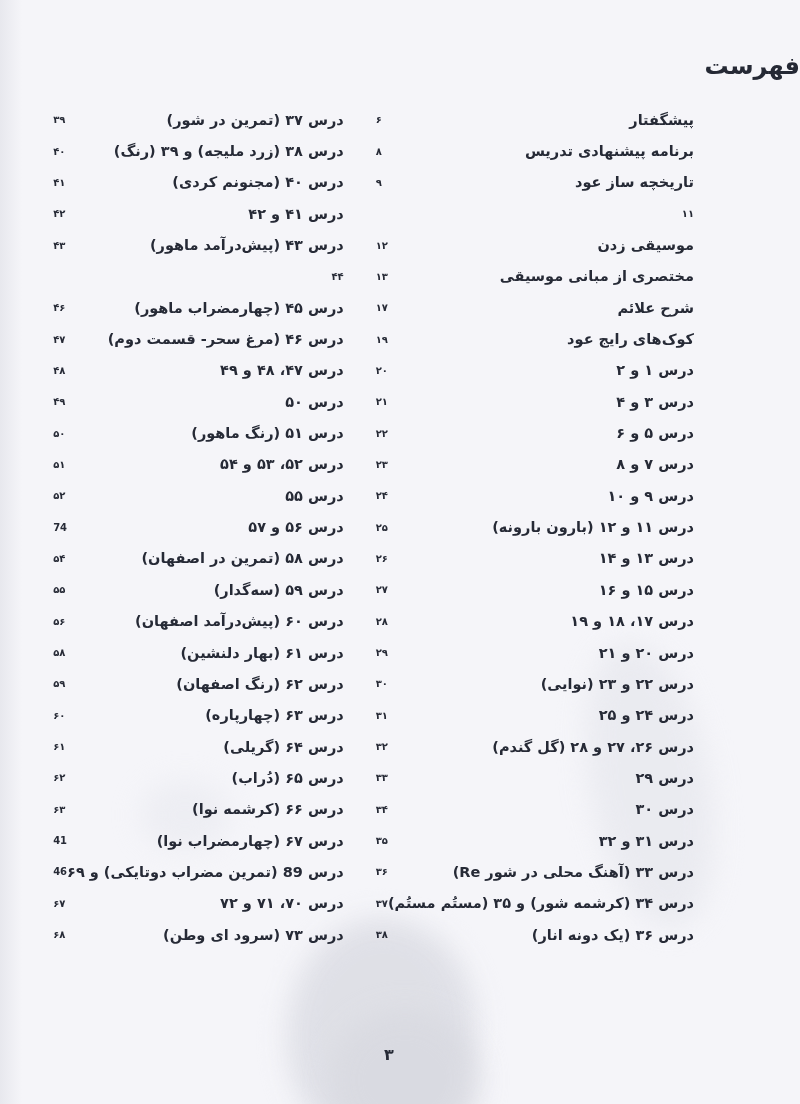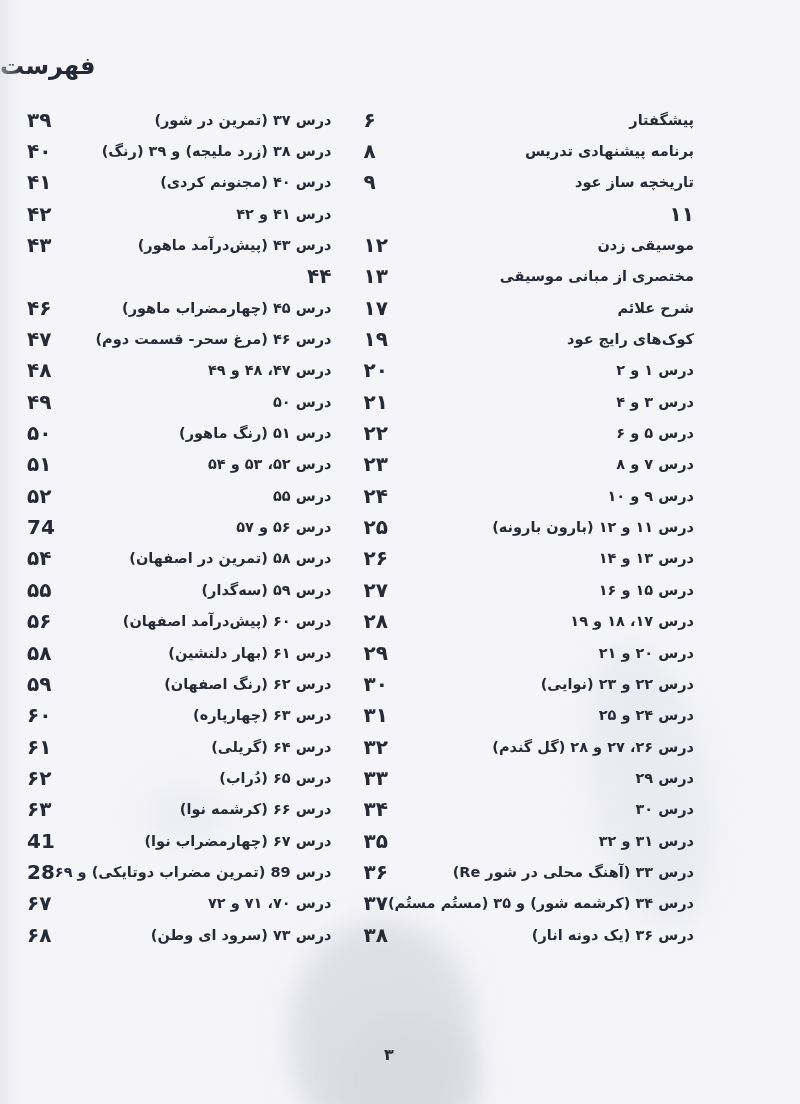--- a/index.html
+++ b/index.html
@@ -38,21 +38,21 @@
     background:#e6e7ed;border-radius:50%;transform:rotate(-10deg);opacity:.7;
   }
   .blob-small{
     left:140px;top:780px;width:90px;height:70px;
     background:#e8e9ef;border-radius:50%;opacity:.6;
   }
 
   .doc-title{
     margin:0;
     padding-top:52px;
-    text-align:left;
+    text-align:right;
     font-size:24px;
     font-weight:bold;
     letter-spacing:0;
     color:#252935;
   }
   .toc{
     position:relative;
     display:flex;
     direction:rtl;
     margin-top:24px;
@@ -77,21 +77,21 @@
     height:31.35px;
     direction:rtl;
   }
   .entry-title{
     font-size:14.5px;
     font-weight:bold;
     white-space:nowrap;
     color:#262a36;
   }
   .entry-page{
-    font-size:20px;
+    font-size:10px;
     font-weight:bold;
     color:#262a36;
   }
   .page-number{
     position:absolute;
     left:0;right:22px;
     bottom:40px;
     text-align:center;
     font-size:16px;
     font-weight:bold;
@@ -313,21 +313,21 @@
         <div class="row">
           <span class="entry-title">درس ۶۶ (کرشمه نوا)</span>
           <span class="entry-page">۶۳</span>
         </div>
         <div class="row">
           <span class="entry-title">درس ۶۷ (چهارمضراب نوا)</span>
           <span class="entry-page">41</span>
         </div>
         <div class="row">
           <span class="entry-title">درس 89 (تمرین مضراب دوتایکی) و ۶۹</span>
-          <span class="entry-page">28</span>
+          <span class="entry-page">46</span>
         </div>
         <div class="row">
           <span class="entry-title">درس ۷۰، ۷۱ و ۷۲</span>
           <span class="entry-page">۶۷</span>
         </div>
         <div class="row">
           <span class="entry-title">درس ۷۳ (سرود ای وطن)</span>
           <span class="entry-page">۶۸</span>
         </div>
       </div>

